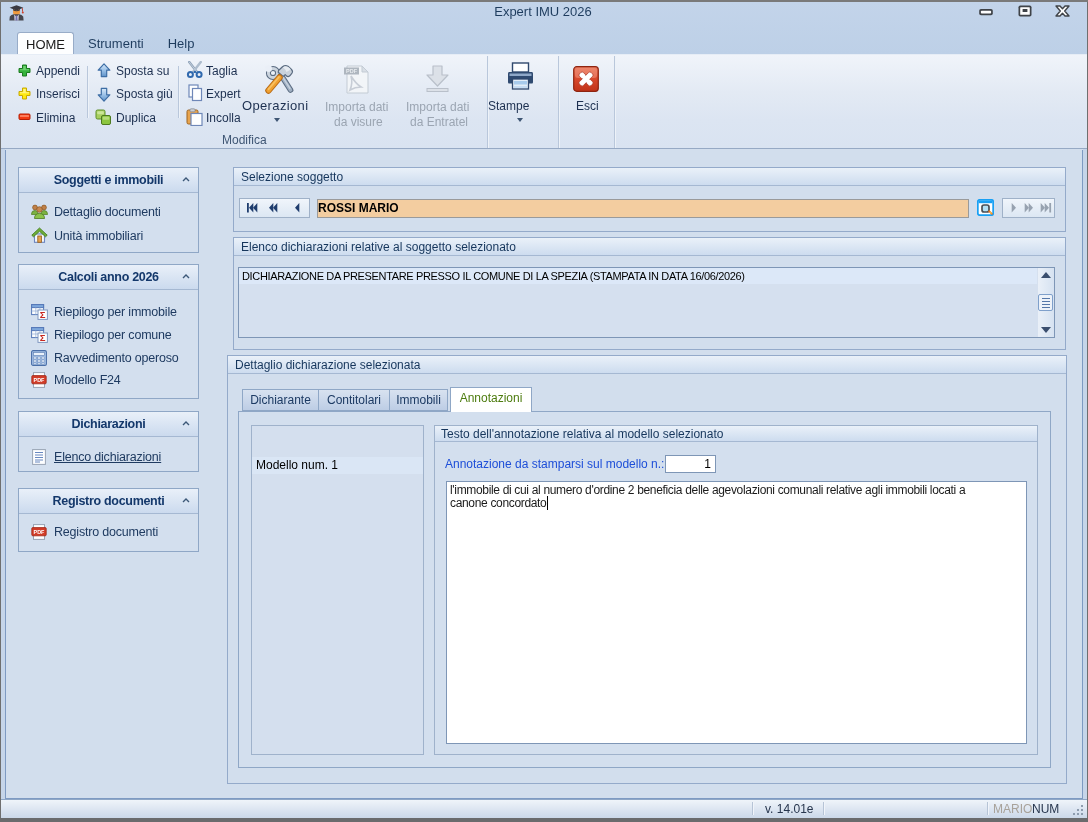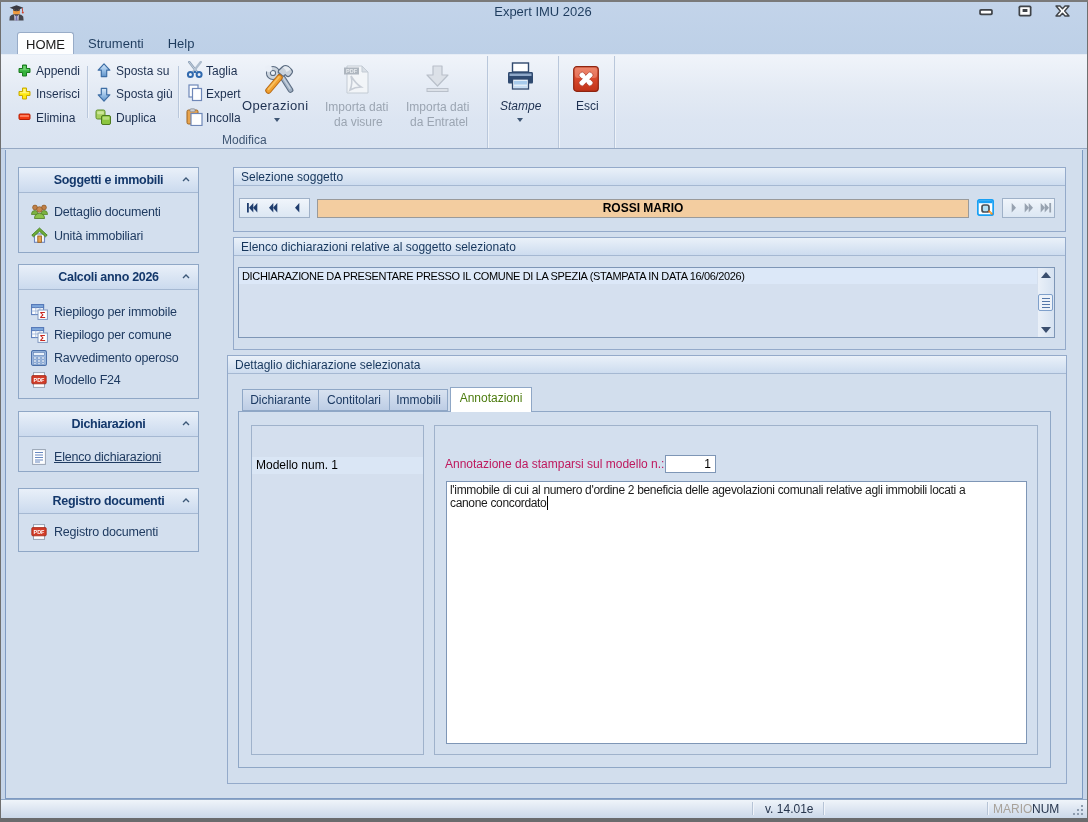--- a/index.html
+++ b/index.html
@@ -184,21 +184,21 @@
 <div class="abs rtext gray" style="left:406px;top:100px;">Importa dati</div>
 <div class="abs rtext gray" style="left:410px;top:115px;">da Entratel</div>
 <svg class="abs" style="left:507px;top:62px;" width="27" height="31" viewBox="0 0 27 31">
   <rect x="5.5" y="1" width="16" height="9" fill="#FDFEFF" stroke="#30496E" stroke-width="1.4"></rect>
   <path d="M2 10 L25 10 Q26 10 26 11.5 L26 20 Q26 21.5 25 21.5 L2 21.5 Q1 21.5 1 20 L1 11.5 Q1 10 2 10 Z" fill="#2F4A70"></path>
   <path d="M2.5 11.5 L24.5 11.5 L24.5 14 L2.5 14 Z" fill="#8FA8C8"></path>
   <rect x="5.5" y="17" width="16" height="10" fill="#E4EEF8" stroke="#30496E" stroke-width="1.3"></rect>
   <rect x="7" y="19" width="13" height="3.5" fill="#A8CBEC"></rect>
   <rect x="7" y="24" width="13" height="2" fill="#C8DEF4"></rect>
 </svg>
-<div class="abs rtext" style="left:500px;top:99px;font-style:italic;">Stampe</div>
+<div class="abs rtext" style="left:488px;top:99px;">Stampe</div>
 <div class="abs drop" style="left:517px;top:118px;"></div>
 <svg class="abs" style="left:573px;top:66px;" width="26" height="26" viewBox="0 0 26 26">
   <defs>
       <linearGradient id="redg" x1="0" y1="0" x2="0" y2="1">
         <stop offset="0" stop-color="#E97B60"></stop>
         <stop offset="0.5" stop-color="#D8472B"></stop>
         <stop offset="1" stop-color="#C13318"></stop>
       </linearGradient>
     </defs>
   <rect x="0.7" y="0.7" width="24.6" height="24.6" rx="3" fill="url(#redg)" stroke="#8E2410" stroke-width="1.2"></rect>
@@ -320,21 +320,21 @@
   <g fill="#1F3D6E">
     <rect x="7" y="4" width="1.8" height="9.5"></rect>
     <path d="M13.3 4 L9 8.75 L13.3 13.5 Z"></path>
         <path d="M17.3 4 L13 8.75 L17.3 13.5 Z"></path>
     <path d="M33.3 4 L29 8.75 L33.3 13.5 Z"></path>
         <path d="M37.3 4 L33 8.75 L37.3 13.5 Z"></path>
     <path d="M59.3 4 L55 8.75 L59.3 13.5 Z"></path>
   </g>
 </svg>
   </div>
-<div class="abs" style="left:317px;top:199px;width:652px;height:19px;background:#F3CDA0;border:1px solid #9A9A9A;text-align:center;font-size:12px;font-weight:bold;color:#000;line-height:17px;">ROSSI MARIO</div>
+<div class="abs" style="left:317px;top:199px;width:652px;height:19px;background:#F3CDA0;border:1px solid #9A9A9A;font-size:12px;font-weight:bold;color:#000;line-height:17px;">ROSSI MARIO</div>
 <svg class="abs" style="left:977px;top:199px;" width="17" height="17" viewBox="0 0 17 17">
   <rect x="0.8" y="0.8" width="15.4" height="15.4" rx="2" fill="#FDFEFF" stroke="#18A0F4" stroke-width="1.8"></rect>
   <rect x="1.6" y="1.6" width="13.8" height="2.6" fill="#18A0F4"></rect>
   <rect x="5" y="6" width="7" height="7" rx="2" fill="#B4E0F4" stroke="#4A4F55" stroke-width="1.7"></rect>
   <path d="M11 12.2 L14.8 16 L16 14.8 L12.2 11 Z" fill="#E87820"></path>
   <path d="M13.2 13.2 L14.6 14.6" stroke="#F8C040" stroke-width="1.2"></path>
 </svg>
 <div class="abs navbox" style="left:1002px;top:198px;width:53px;height:20px;">
 <svg width="51" height="18" viewBox="0 0 51 18" style="display:block">
   <g fill="#97A2B0">
@@ -377,21 +377,22 @@
   <div class="dtab" style="left:76px;width:72px;">Contitolari</div>
   <div class="dtab" style="left:147px;width:59px;">Immobili</div>
   <div class="dtab active" style="left:208px;width:82px;">Annotazioni</div>
 </div>
 
 <div class="abs innerpanel" style="left:251px;top:425px;width:173px;height:330px;background:#D4DFEE;">
   <div class="abs" style="left:0;top:31px;width:171px;height:17px;background:#DAE6F5;font-size:12px;color:#000;line-height:17px;padding-left:4px;">Modello num. 1</div>
 </div>
 
 <div class="abs innerpanel" style="left:434px;top:425px;width:604px;height:330px;background:#D3DFEE;">
-  <div class="abs" style="left:10px;top:31px;font-size:12px;color:#be185d;">Annotazione da stamparsi sul modello n.:</div>
+  <div class="abs" style="left:0;top:0;width:602px;height:16px;background:linear-gradient(#EAF1F9,#CDDCEF);border-bottom:1px solid #A5B8D2;font-size:12px;color:#16365C;line-height:16px;padding-left:6px;">Testo dell'annotazione relativa al modello selezionato</div>
+  <div class="abs" style="left:10px;top:31px;font-size:12px;color:#1d4ed8;">Annotazione da stamparsi sul modello n.:</div>
   <div class="abs" style="left:230px;top:29px;width:51px;height:18px;background:#FFF;border:1px solid #7E96B6;font-size:12px;color:#000;text-align:right;line-height:16px;padding-right:4px;">1</div>
   <div class="abs" style="left:11px;top:55px;width:581px;height:263px;background:#FFF;border:1px solid #7E96B6;font-size:12px;color:#1B1B1B;padding:2px 3px;line-height:13px;letter-spacing:-0.33px;white-space:nowrap;overflow:hidden;">l'immobile di cui al numero d'ordine 2 beneficia delle agevolazioni comunali relative agli immobili locati a<br>canone concordato<span style="border-left:1px solid #000;margin-left:1px;"></span></div>
 </div>
 
 <div class="abs status"></div>
 <div class="abs ssep" style="left:752px;"></div>
 <div class="abs ssep" style="left:823px;"></div>
 <div class="abs ssep" style="left:987px;"></div>
 <div class="abs" style="left:765px;top:802px;font-size:12px;color:#27364E;">v. 14.01e</div>
 <div class="abs" style="left:993px;top:802px;font-size:12px;color:#A8A29A;">MARIO</div>

